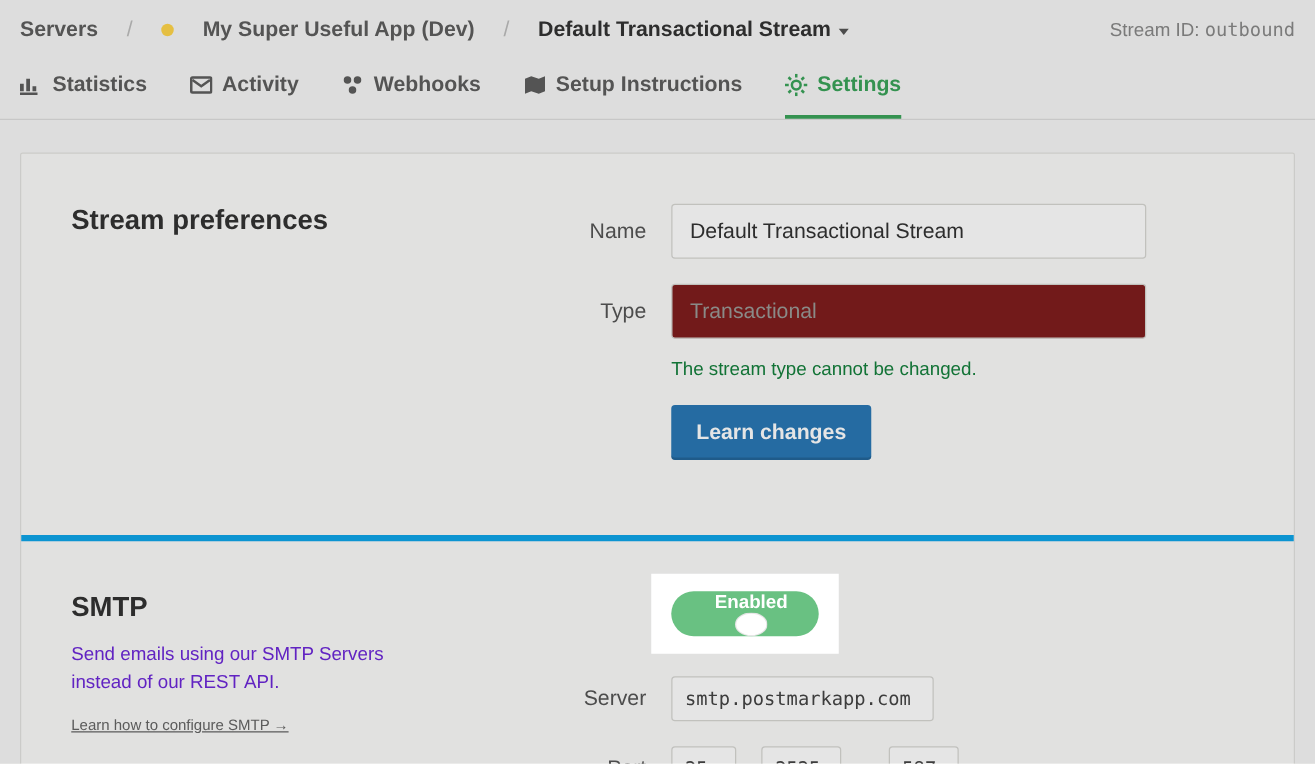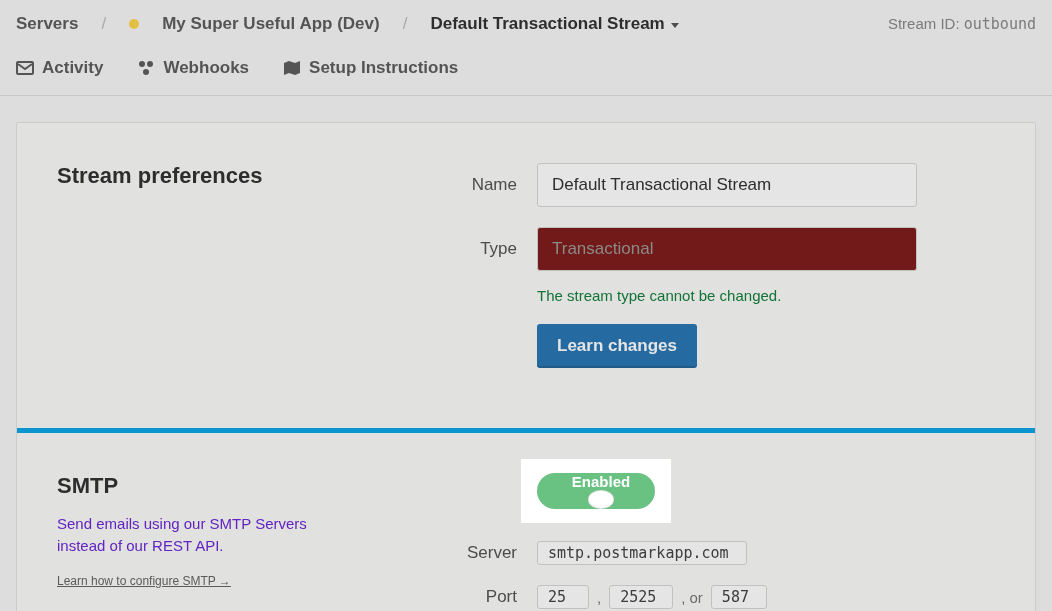--- a/index.html
+++ b/index.html
@@ -148,21 +148,21 @@
     .toggle span { color: #fff; font-weight: 700; font-size: 15px; }
     .toggle .knob {
       width: 26px; height: 26px; border-radius: 50%;
       background: #fff;
       border: 1px solid rgba(0,0,0,0.1);
     }
     
     .code-input {
       font-family: "SFMono-Regular", Consolas, monospace;
       font-size: 15px;
-      height: 24px;
+      height: 36px;
       padding: 0 10px;
       border: 1px solid #d7d7d3;
       border-radius: 3px;
       background: #fff;
       color: #444;
     }
     .server-input { width: 210px; }
     .port-input { width: 52px; text-align: left; }
     .port-row { display: flex; align-items: center; gap: 8px; }
     .port-row .sep-text { color: #777; font-size: 15px; }
@@ -186,38 +186,63 @@
   </div>
   <div class="stream-id">
     <span>Stream ID:</span>
     <span class="code">outbound</span>
   </div>
 </div>
 
 <div class="tabs">
   <div class="tab">
     <svg viewBox="0 0 18 18">
+        <rect x="0" y="8" width="3" height="6" fill="#5e5e5e"></rect>
+        <rect x="5" y="4" width="3" height="10" fill="#5e5e5e"></rect>
+        <rect x="10" y="10" width="3" height="4" fill="#5e5e5e"></rect>
+        <rect x="0" y="15" width="14" height="2" fill="#5e5e5e"></rect>
+      </svg>
+    <span>Statistics</span>
+  </div>
+  <div class="tab">
+    <svg viewBox="0 0 18 18">
         <rect x="1" y="3" width="16" height="12" rx="1" fill="none" stroke="#5e5e5e" stroke-width="2"></rect>
         <path d="M2 5 L9 10 L16 5" fill="none" stroke="#5e5e5e" stroke-width="2"></path>
       </svg>
     <span>Activity</span>
   </div>
   <div class="tab">
     <svg viewBox="0 0 18 18">
         <circle cx="5" cy="5" r="3" fill="#5e5e5e"></circle>
         <circle cx="13" cy="5" r="3" fill="#5e5e5e"></circle>
         <circle cx="9" cy="13" r="3" fill="#5e5e5e"></circle>
       </svg>
     <span>Webhooks</span>
   </div>
   <div class="tab">
     <svg viewBox="0 0 18 18">
         <path d="M1 4 L6 2 L12 4 L17 2 V14 L12 16 L6 14 L1 16 Z" fill="#5e5e5e"></path>
       </svg>
     <span>Setup Instructions</span>
+  </div>
+  <div class="tab active">
+    <svg viewBox="0 0 18 18">
+        <circle cx="9" cy="9" r="3.5" fill="none" stroke="#3aa35a" stroke-width="2"></circle>
+        <g stroke="#3aa35a" stroke-width="2">
+          <line x1="9" y1="0" x2="9" y2="3"></line>
+          <line x1="9" y1="15" x2="9" y2="18"></line>
+          <line x1="0" y1="9" x2="3" y2="9"></line>
+          <line x1="15" y1="9" x2="18" y2="9"></line>
+          <line x1="2.8" y1="2.8" x2="4.8" y2="4.8"></line>
+          <line x1="13.2" y1="13.2" x2="15.2" y2="15.2"></line>
+          <line x1="15.2" y1="2.8" x2="13.2" y2="4.8"></line>
+          <line x1="4.8" y1="13.2" x2="2.8" y2="15.2"></line>
+        </g>
+      </svg>
+    <span>Settings</span>
   </div>
 </div>
 
 <div class="panel">
 
   <div class="section">
     <div class="section-left">
       <h2>Stream preferences</h2>
     </div>
     <div class="section-right">

